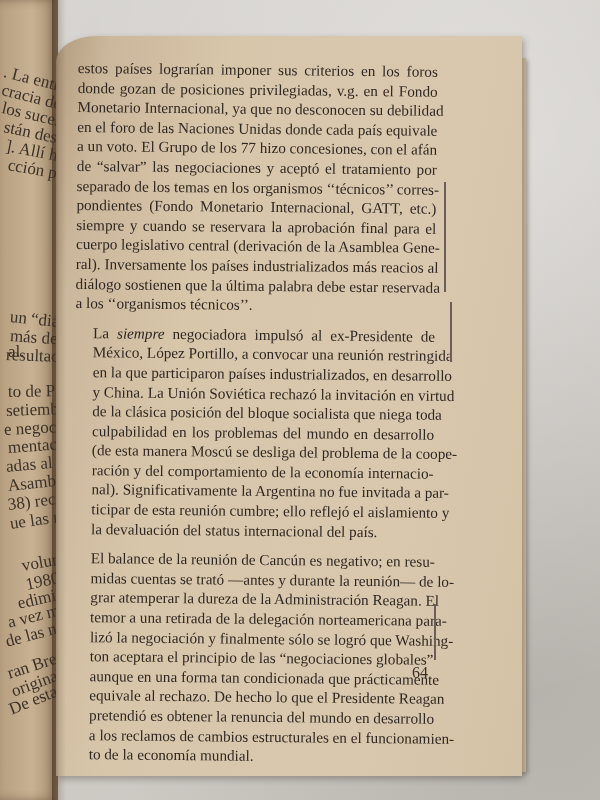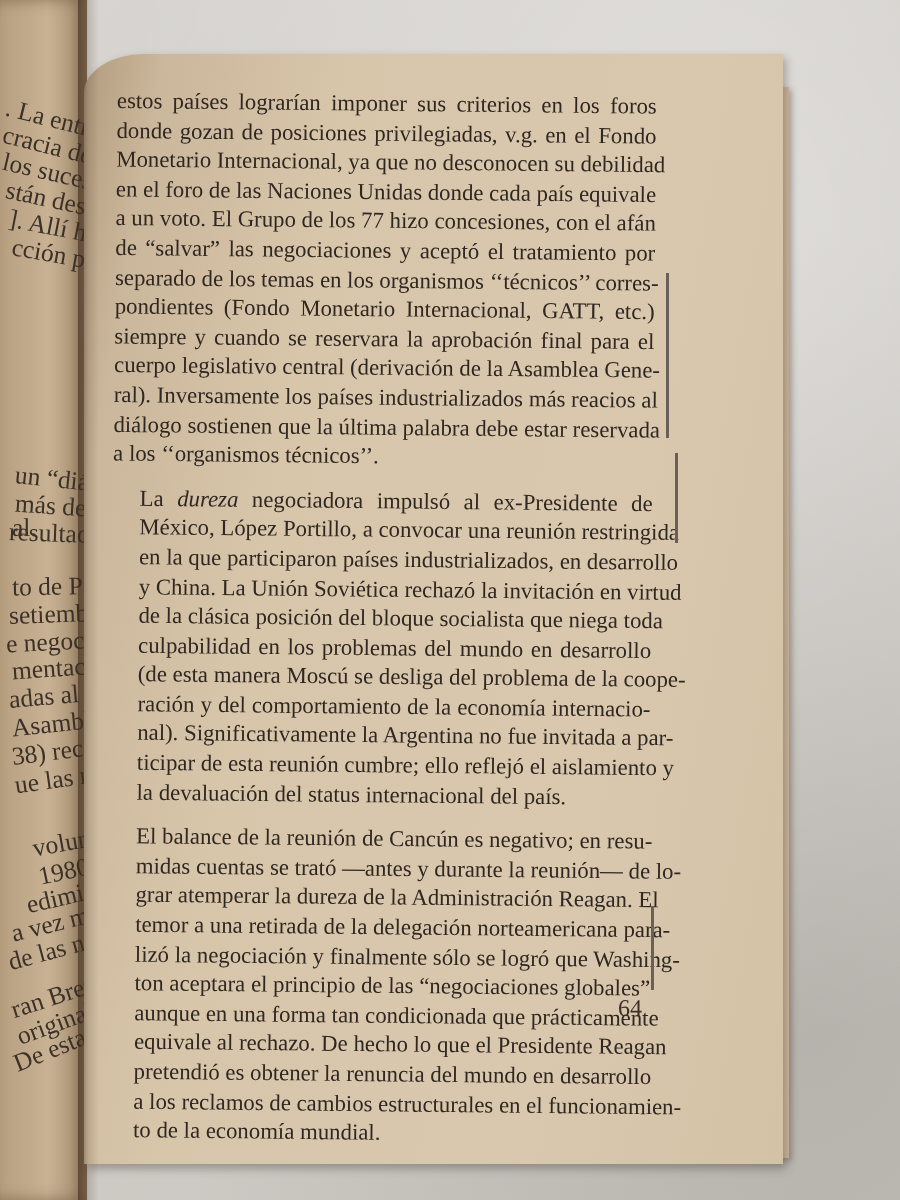--- a/index.html
+++ b/index.html
@@ -104,21 +104,21 @@
       <span class="line">de “salvar” las negociaciones y aceptó el tratamiento por</span>
       <span class="line">separado de los temas en los organismos ‘‘técnicos’’ corres-</span>
       <span class="line">pondientes (Fondo Monetario Internacional, GATT, etc.)</span>
       <span class="line">siempre y cuando se reservara la aprobación final para el</span>
       <span class="line">cuerpo legislativo central (derivación de la Asamblea Gene-</span>
       <span class="line">ral). Inversamente los países industrializados más reacios al</span>
       <span class="line">diálogo sostienen que la última palabra debe estar reservada</span>
       <span class="line last">a los ‘‘organismos técnicos’’.</span>
     </div>
     <div class="para">
-      <span class="line">La <em>dureza</em> negociadora impulsó al ex-Presidente de</span>
+      <span class="line">La <em>siempre</em> negociadora impulsó al ex-Presidente de</span>
       <span class="line">México, López Portillo, a convocar una reunión restringida</span>
       <span class="line">en la que participaron países industrializados, en desarrollo</span>
       <span class="line">y China. La Unión Soviética rechazó la invitación en virtud</span>
       <span class="line">de la clásica posición del bloque socialista que niega toda</span>
       <span class="line">culpabilidad en los problemas del mundo en desarrollo</span>
       <span class="line">(de esta manera Moscú se desliga del problema de la coope-</span>
       <span class="line">ración y del comportamiento de la economía internacio-</span>
       <span class="line">nal). Significativamente la Argentina no fue invitada a par-</span>
       <span class="line">ticipar de esta reunión cumbre; ello reflejó el aislamiento y</span>
       <span class="line last">la devaluación del status internacional del país.</span>

